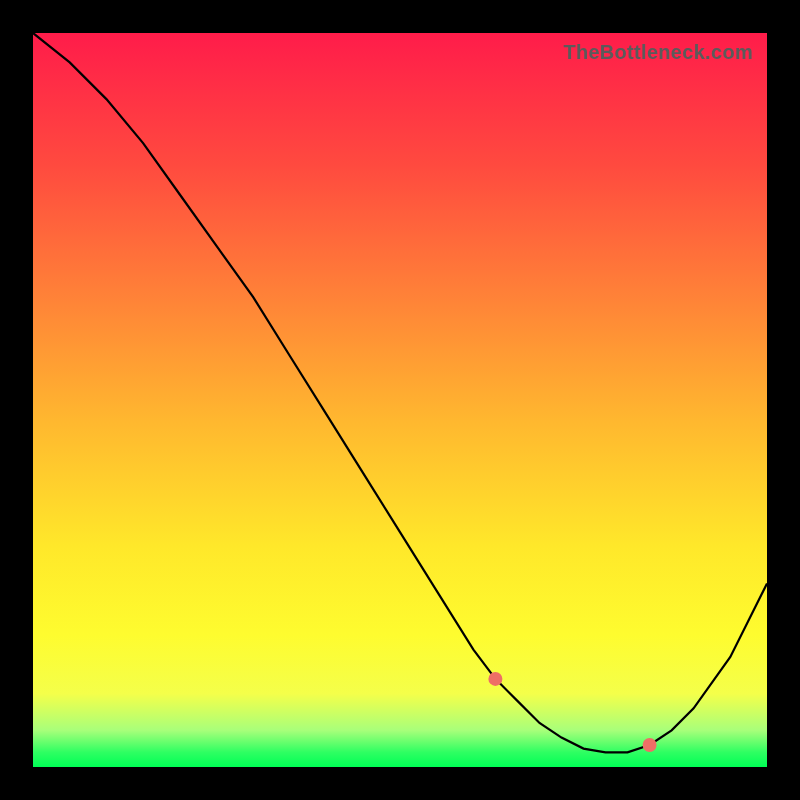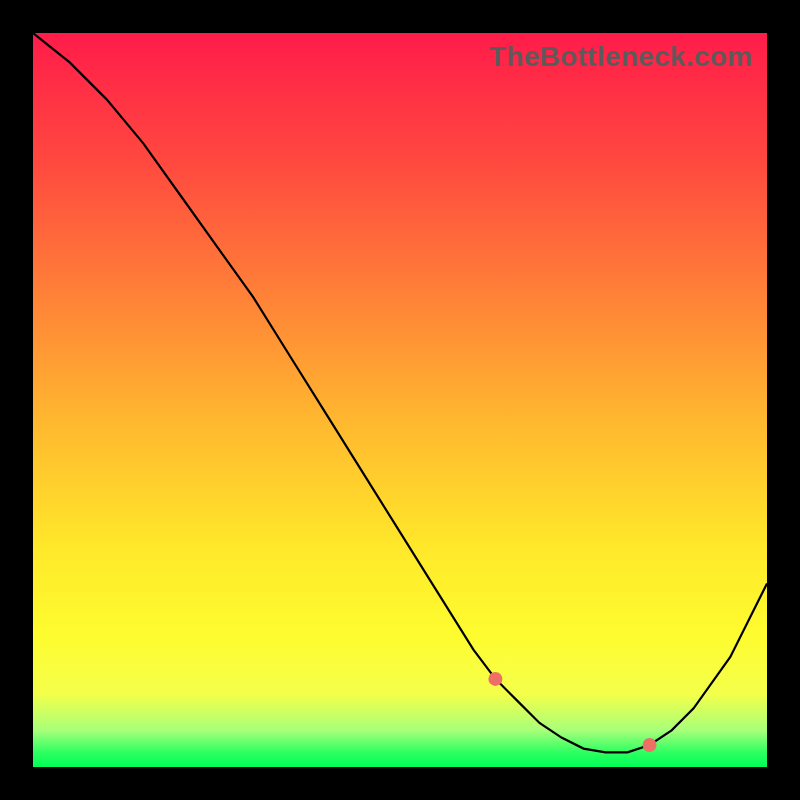--- a/index.html
+++ b/index.html
@@ -34,21 +34,21 @@
       #f4ff4a 90%,
       #a8ff7a 95%,
       #2eff62 98%,
       #00ff55 100%
     );
   }
   .watermark {
     position: absolute;
     top: 8px;
     right: 14px;
-    font-size: 28px;
+    font-size: 20px;
     font-weight: 600;
     color: #5b5b5b;
     letter-spacing: 0.3px;
     user-select: none;
   }
   svg.curve {
     position: absolute;
     left: 0;
     top: 0;
     width: 734px;

